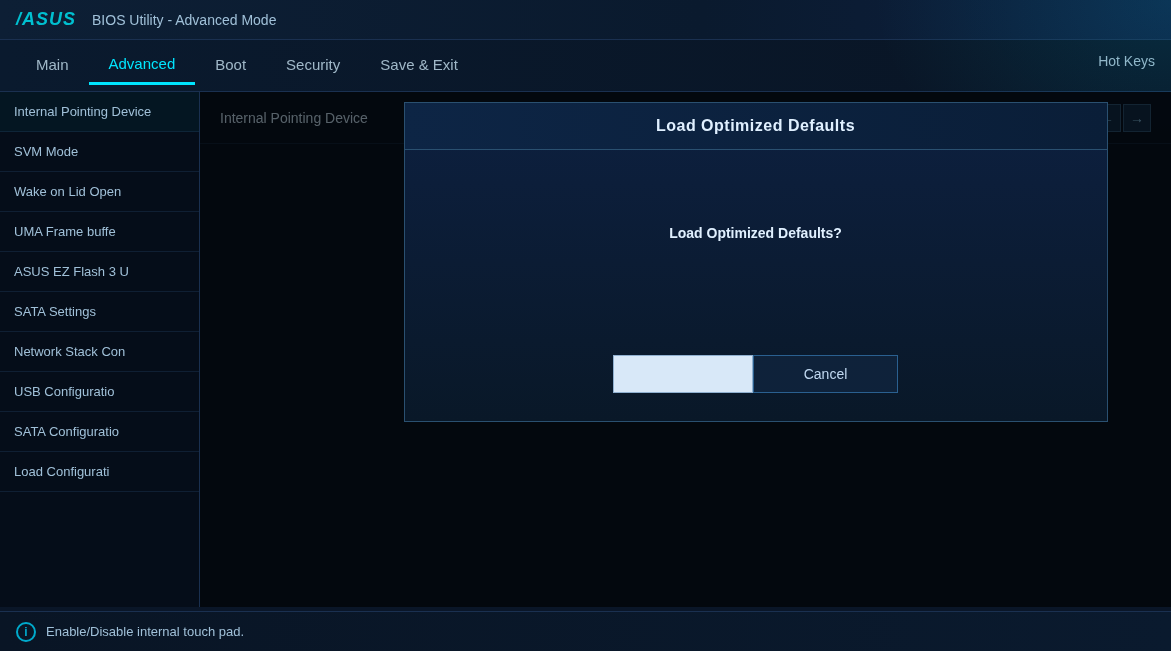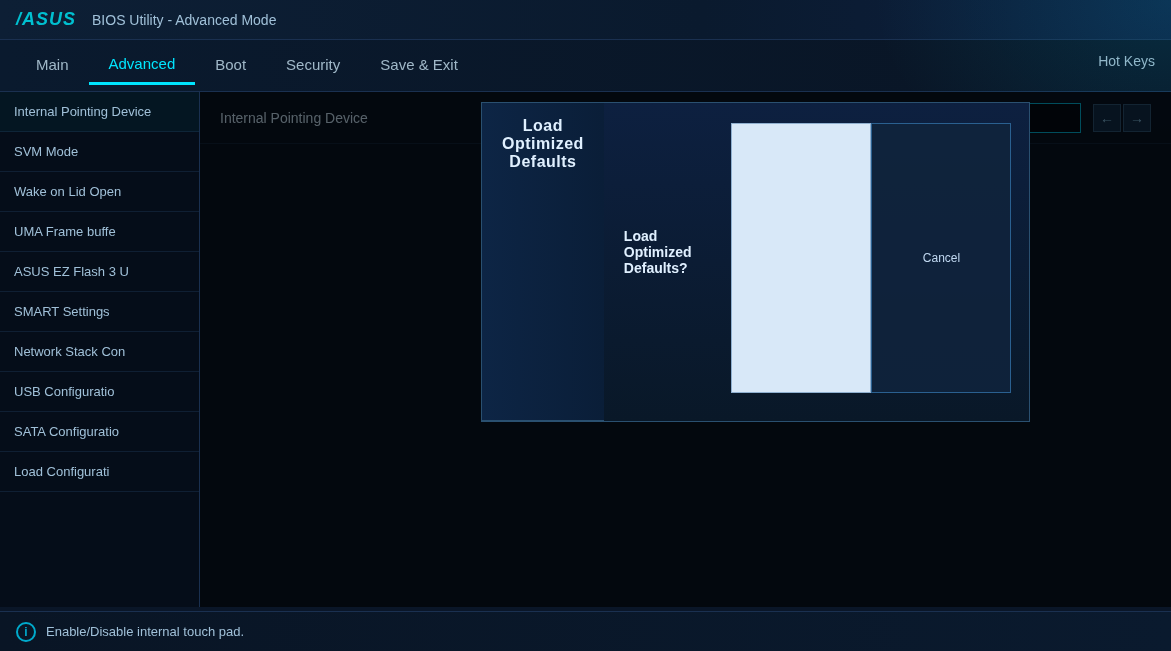--- a/index.html
+++ b/index.html
@@ -149,29 +149,29 @@
       background: rgba(0, 0, 0, 0.55);
       display: flex;
       align-items: center;
       justify-content: center;
       z-index: 100;
     }
 
     .dialog-box {
       background: linear-gradient(180deg, #0d2040 0%, #091828 100%);
       border: 1px solid #2a5070;
-      width: 549px;
+      width: 704px;
       min-height: 320px;
       position: absolute;
       top: 10px;
       left: 140px;
       right: 0;
       margin: 0 auto;
       display: flex;
-      flex-direction: row;
+      flex-direction: column;
     }
 
     .dialog-title-bar {
       background: linear-gradient(90deg, #0d2545 0%, #0a1e38 100%);
       border-bottom: 1px solid #2a5070;
       padding: 14px 20px;
       text-align: center;
     }
     .dialog-title-text {
       color: #e0f0ff;
@@ -208,23 +208,23 @@
       font-size: 14px;
       font-weight: 600;
       padding: 10px 60px;
       cursor: pointer;
       min-width: 140px;
     }
     .dialog-btn-cancel {
       background: rgba(15, 35, 60, 0.9);
       border: 1px solid #2a6090;
       color: #c0d8f0;
-      font-size: 12px;
+      font-size: 14px;
       font-weight: 500;
-      padding: 19px 50px;
+      padding: 10px 50px;
       cursor: pointer;
       min-width: 140px;
     }
 
     
     .status-bar {
       position: absolute;
       bottom: 0;
       left: 0;
       right: 0;
@@ -275,21 +275,21 @@
 </div>
 
 <div style="display:flex; position:relative; height: 515px;">
 
   <div class="menu-list">
     <div class="menu-row first-row">Internal Pointing Device</div>
     <div class="menu-row">SVM Mode</div>
     <div class="menu-row">Wake on Lid Open</div>
     <div class="menu-row">UMA Frame buffe</div>
     <div class="menu-row">ASUS EZ Flash 3 U</div>
-    <div class="menu-row">SMART Settings</div>
+    <div class="menu-row">SATA Settings</div>
     <div class="menu-row">Network Stack Con</div>
     <div class="menu-row">USB Configuratio</div>
     <div class="menu-row">SATA Configuratio</div>
     <div class="menu-row">Load Configurati</div>
   </div>
 
   <div class="content-area">
 
     <div class="setting-row">
       <span class="setting-label">Internal Pointing Device</span>

